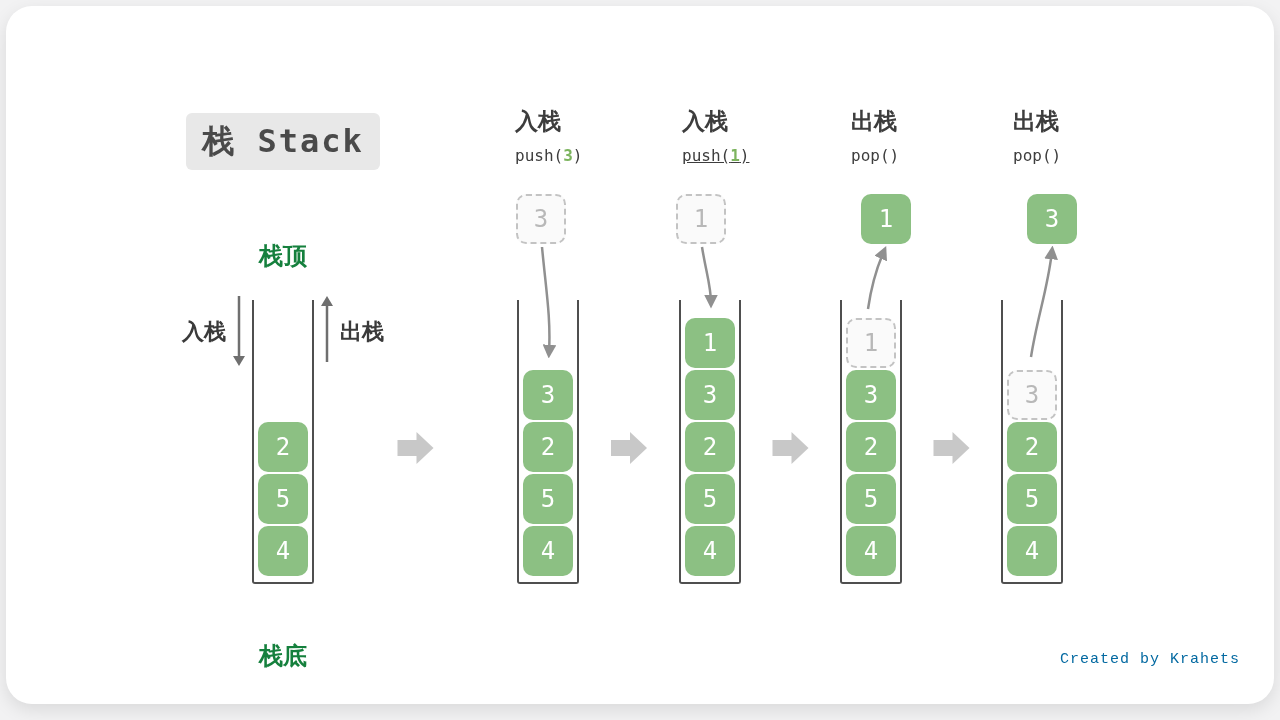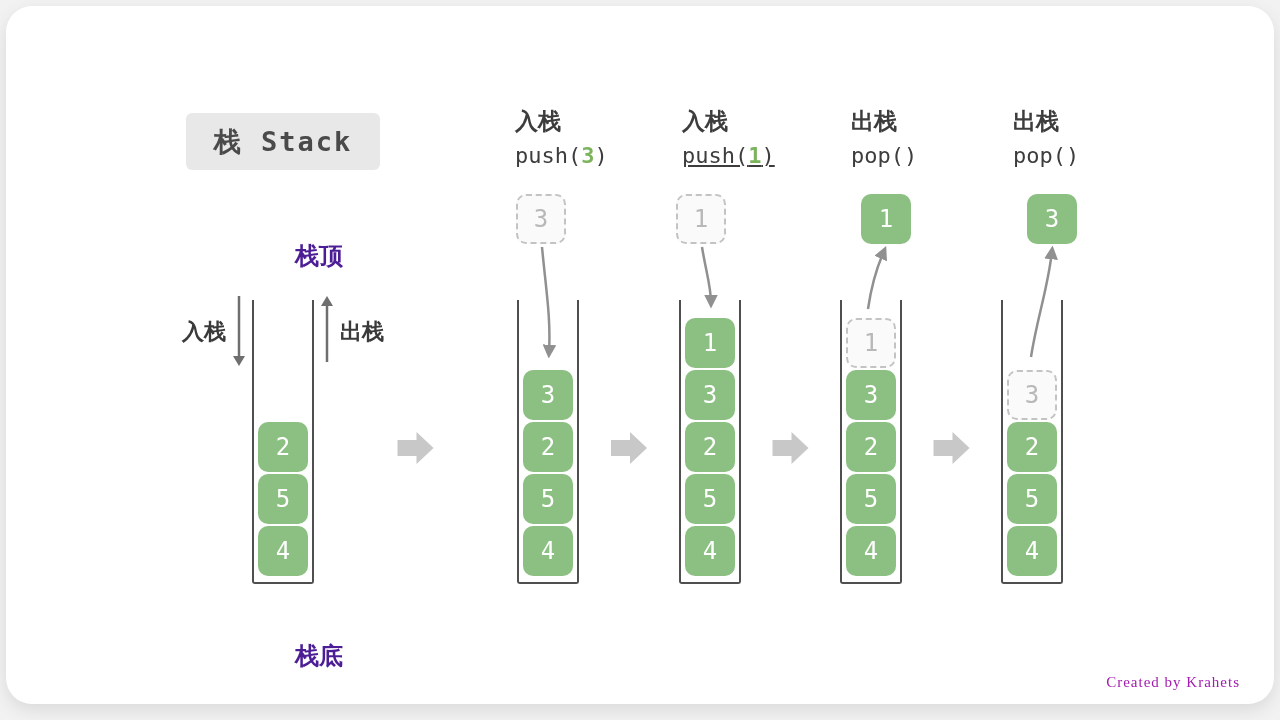--- a/index.html
+++ b/index.html
@@ -12,56 +12,56 @@
     position:absolute;left:6px;top:6px;width:1268px;height:698px;
     background:#ffffff;border-radius:26px;
     box-shadow:0 6px 18px rgba(0,0,0,0.10);
   }
   .stage{position:absolute;left:0;top:0;width:1280px;height:720px;}
   .title-badge{
     position:absolute;left:186px;top:113px;width:194px;height:57px;
     background:#e8e8e8;border-radius:6px;
     display:flex;align-items:center;justify-content:center;
     font-family:"DejaVu Sans Mono",monospace;
-    font-size:27px;font-weight:700;color:#4a4a4a;letter-spacing:2px;text-align:right;
+    font-size:32px;font-weight:700;color:#4a4a4a;letter-spacing:2px;text-align:right;
   }
   .cjk-label{
-    position:absolute;font-weight:700;color:#4c1d95;font-size:24px;
-    width:120px;text-align:right;line-height:26px;
+    position:absolute;font-weight:700;color:#15803d;font-size:24px;
+    width:120px;text-align:center;line-height:26px;
   }
   .side-label{
     position:absolute;font-weight:700;color:#3a3a3a;font-size:22px;line-height:24px;
   }
   .op-line1{
     position:absolute;top:108px;font-size:23px;font-weight:700;color:#3d3d3d;line-height:26px;
   }
   .op-line2{
     position:absolute;top:142px;font-family:"DejaVu Sans Mono",monospace;
-    font-size:22px;color:#3d3d3d;line-height:28px;
+    font-size:16px;color:#3d3d3d;line-height:28px;
   }
   .op-arg{font-weight:700;}
   .container{
     position:absolute;top:300px;width:62px;height:284px;box-sizing:border-box;
     border-left:2px solid #4f4f4f;border-right:2px solid #4f4f4f;border-bottom:2px solid #4f4f4f;
     border-radius:0 0 3px 3px;background:transparent;
   }
   .cell{
     position:absolute;width:50px;height:50px;border-radius:10px;
     display:flex;align-items:center;justify-content:center;
     font-family:"DejaVu Sans Mono",monospace;font-size:24px;
     color:#ffffff;box-sizing:border-box;
   }
   .cell.solid{background:#8cc083;}
   .cell.ghost{
     background:#fafafa;border:2px dashed #c3c3c3;color:#b8b8b8;
   }
   .arrows-svg{position:absolute;left:0;top:0;pointer-events:none;}
   .watermark{
-    position:absolute;right:40px;top:674px;
-    font-family:Liberation Serif, serif;font-size:15px;color:#a21caf;letter-spacing:1px;
+    position:absolute;right:40px;top:651px;
+    font-family:Liberation Mono, monospace;font-size:15px;color:#0369a1;letter-spacing:1px;
   }
 </style>
 </head>
 <body>
 
 <div class="card"></div>
 
 <div class="stage">
 
   <div class="title-badge">栈 Stack</div>

